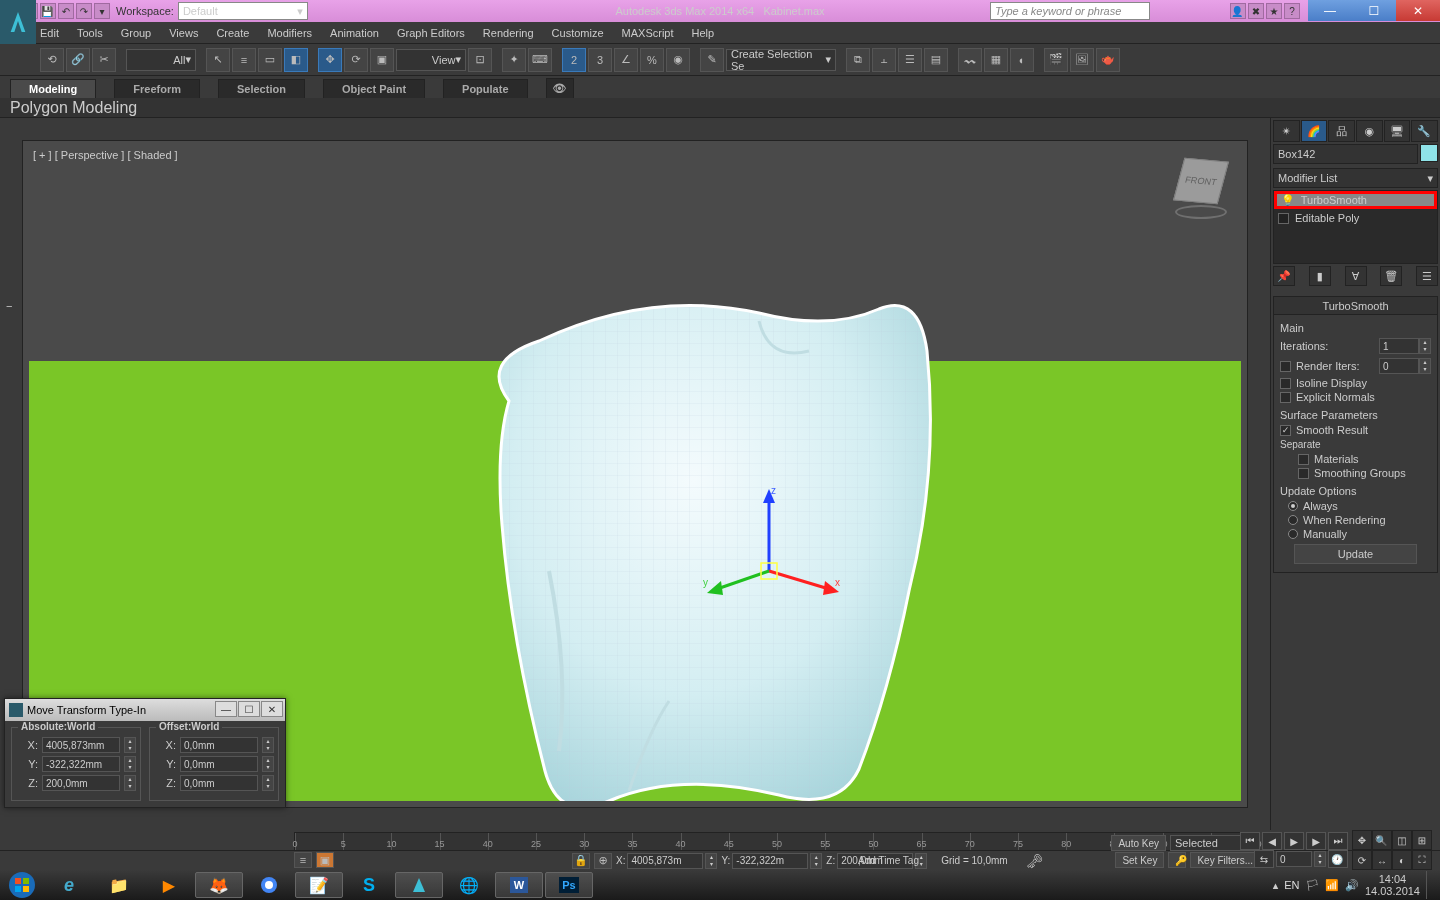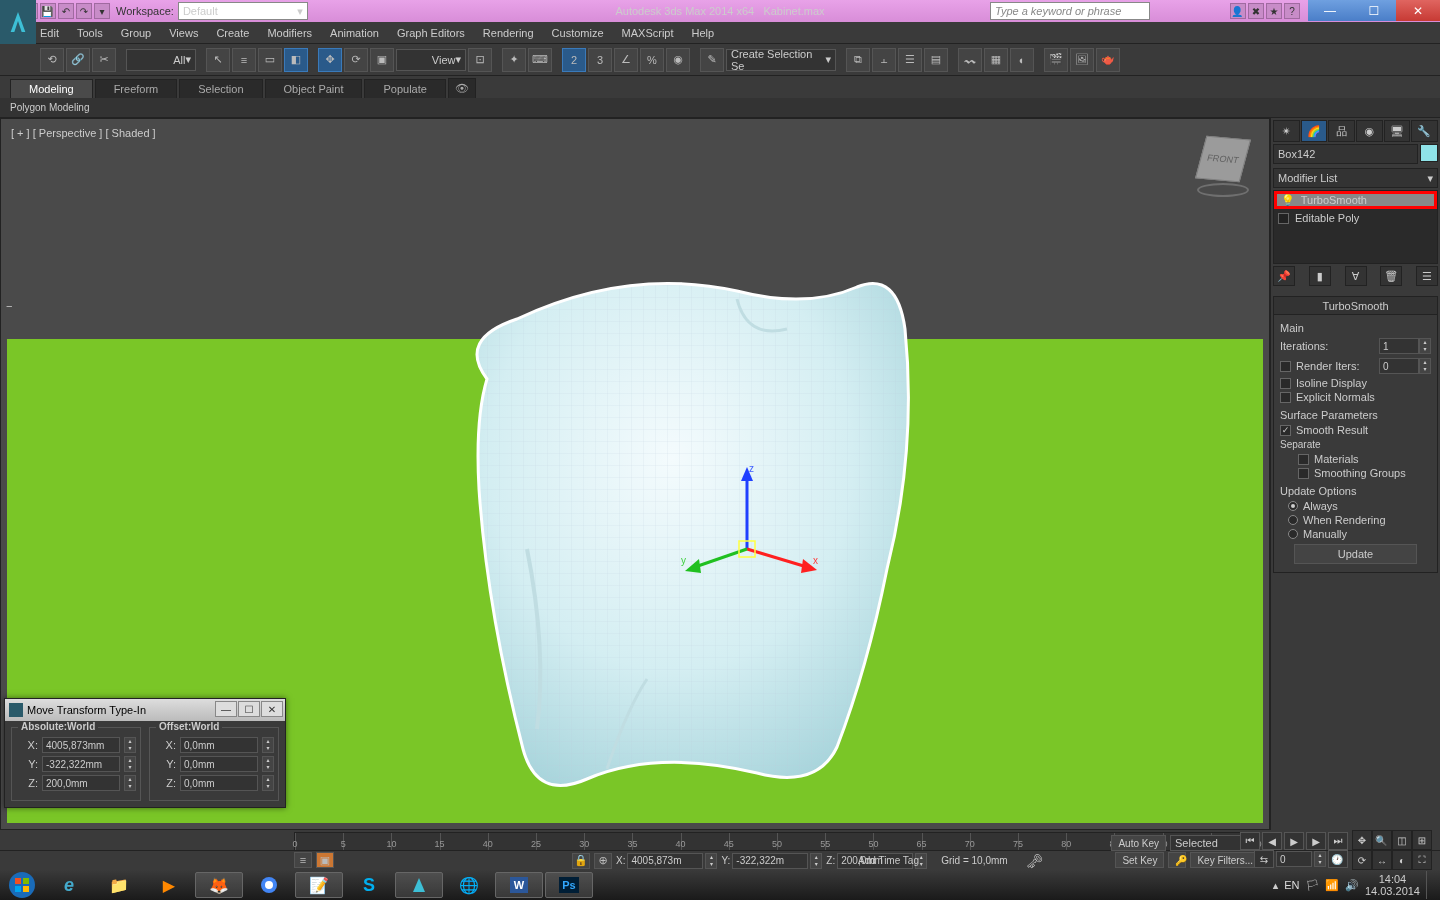--- a/index.html
+++ b/index.html
@@ -20,25 +20,25 @@
 .menubar { height:22px; background:#3a3a3a; display:flex; align-items:center; padding-left:40px; gap:18px; border-bottom:1px solid #222; }
 .menubar span { color:#ccc; }
 .app-logo { position:absolute; left:0; top:0; width:36px; height:44px; background:#2a5a6a; display:flex; align-items:center; justify-content:center; z-index:5; }
 .app-logo svg { width:22px; height:28px; }
 .main-toolbar { height:32px; background:#3a3a3a; border-bottom:1px solid #222; display:flex; align-items:center; padding-left:40px; gap:2px; }
 .tbtn { width:24px; height:24px; background:#444; border:1px solid #555; display:flex; align-items:center; justify-content:center; font-size:11px; color:#bbb; }
 .tbtn.sel { background:#2a5a8a; border-color:#3a7aba; }
 .tsep { width:6px; }
 .tdd { height:22px; background:#333; border:1px solid #555; color:#ccc; padding:0 4px; display:flex; align-items:center; justify-content:flex-end; }
 .ribbon-tabs { height:22px; background:#3a3a3a; display:flex; align-items:flex-end; padding-left:10px; }
-.ribbon-tab { padding:3px 18px; background:#2a2a2a; color:#aaa; border:1px solid #222; border-bottom:none; margin-right:2px; }
+.ribbon-tab { padding:3px 18px; background:#2a2a2a; color:#aaa; border:1px solid #222; border-bottom:none; margin-right:18px;font-weight:bold; }
 .ribbon-tab.active { background:#4a4a4a; color:#fff; }
-.ribbon-sub { height:20px; background:#333; border-bottom:1px solid #222; display:flex; align-items:center; padding-left:10px; color:#ccc; font-size:10px; }
+.ribbon-sub { height:20px; background:#333; border-bottom:1px solid #222; display:flex; align-items:center; padding-left:10px; color:#ccc; font-size:16px; }
 .workspace { position:absolute; top:118px; left:0; right:0; bottom:70px; display:flex; }
-.viewport { flex:1; background:#4a4a4a; position:relative; margin:0; border:1px solid #222; }
+.viewport { flex:1; background:#4a4a4a; position:relative; margin:22px; border:1px solid #222; }
 .vp-label { position:absolute; top:8px; left:10px; color:#ccc; font-size:11px; }
 .viewcube { position:absolute; top:12px; right:18px; width:56px; height:64px; }
 .viewcube .cube { width:44px; height:44px; background:#aaa; border:1px solid #888; transform:rotate(15deg) skewY(-10deg); margin:6px auto 0; opacity:.85; display:flex; align-items:center; justify-content:center; color:#666; font-size:9px; }
 .viewcube .ring { width:52px; height:14px; border:2px solid #888; border-radius:50%; margin:2px auto 0; opacity:.6; }
 .scene { position:absolute; inset:20px 6px 6px 6px; overflow:hidden; }
 .ground { position:absolute; left:-80px; right:-80px; top:200px; bottom:-140px; background:#7ac627; transform:perspective(900px) rotateX(56deg); transform-origin:center top; }
 .pillow { position:absolute; left:420px; top:110px; width:540px; height:560px; }
 .pillow svg { width:100%; height:100%; }
 .gizmo { position:absolute; left:660px; top:320px; width:160px; height:160px; pointer-events:none; }
 .axis-lbl { position:absolute; font-size:10px; }

